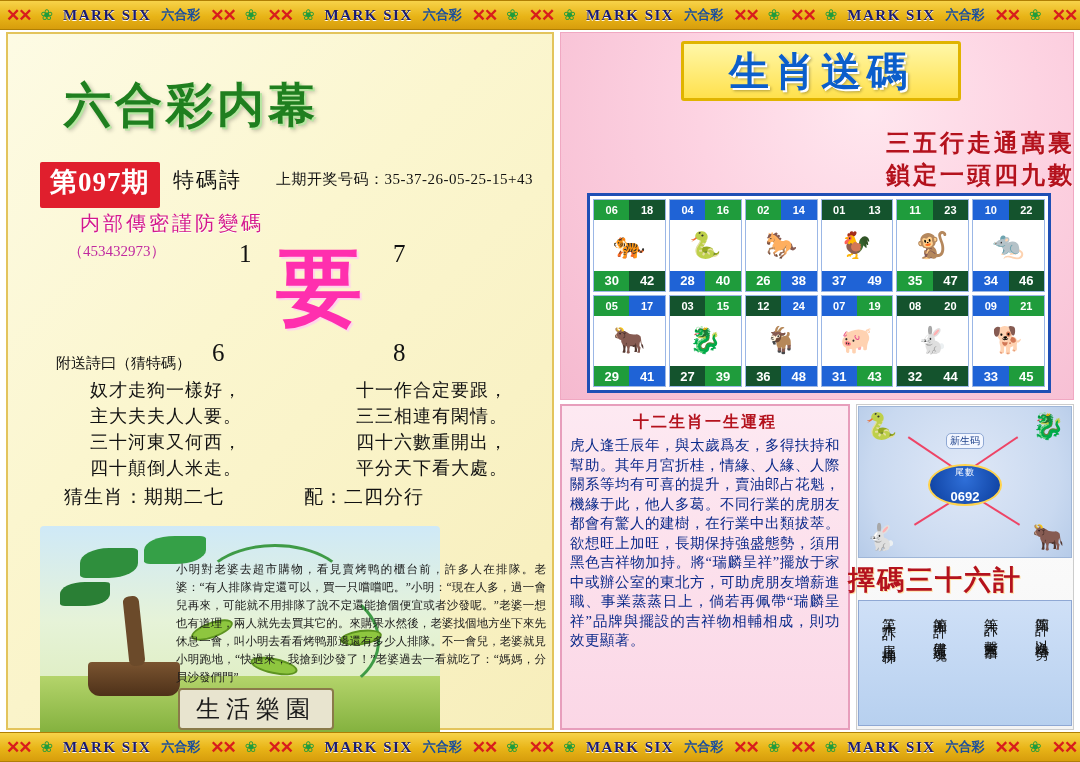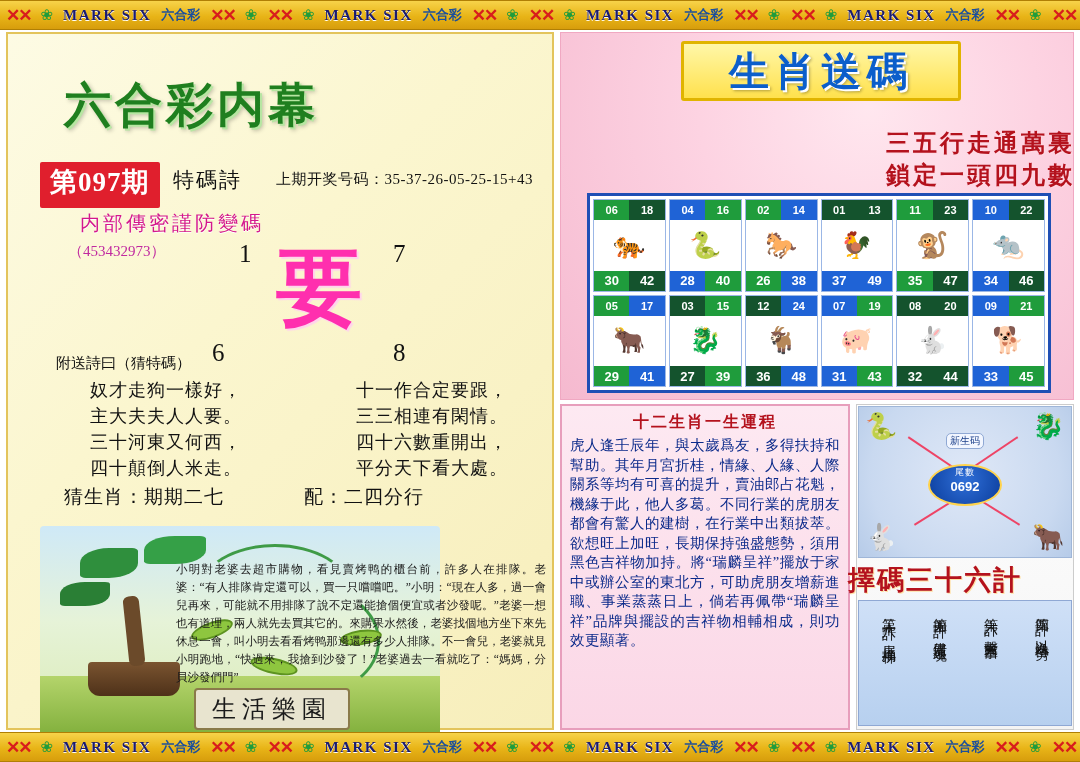--- a/index.html
+++ b/index.html
@@ -127,21 +127,21 @@
   }
   .illus .vine {
     position: absolute; border: 3px solid #3f9b46; border-radius: 50%;
     border-color: #3f9b46 transparent transparent transparent;
   }
   .illus .pod {
     position: absolute; background: #8ec63f; border-radius: 50%;
     border: 2px solid #5d9320;
   }
   .illus-caption {
-    position: absolute; left: 154px; bottom: 8px;
+    position: absolute; left: 138px; bottom: 8px;
     background: #e8e4cf; border: 2px solid #8a7a4a; border-radius: 4px;
     padding: 3px 16px;
     font-family: "Liberation Serif", serif; font-size: 24px; letter-spacing: 6px;
     color: #1a1a1a;
   }
   .story {
     position: absolute; left: 168px; top: 526px; width: 370px; height: 186px;
     font-family: "Liberation Serif", serif; font-size: 11.5px; line-height: 18px;
     color: #1a1a1a; text-align: justify;
   }
@@ -223,21 +223,21 @@
   .snake-box {
     position: absolute; left: 858px; top: 406px; width: 214px; height: 152px;
     background: radial-gradient(circle at 50% 45%, #dfe8f7 0%, #c9d9f0 70%, #b6cbe8 100%);
     border: 1px solid #9fb6d8; overflow: hidden;
   }
   .oval-badge {
     position: absolute; left: 50%; top: 52%; transform: translate(-50%,-50%);
     width: 74px; height: 42px; border-radius: 50%;
     background: radial-gradient(circle at 50% 35%, #2f6fd8, #0b3d9c);
     border: 2px solid #ffd34d;
-    display: flex; flex-direction: column; align-items: center; justify-content: flex-start;
+    display: flex; flex-direction: column; align-items: center; justify-content: space-between;
     color: #fff; font-family: "Liberation Sans", sans-serif;
   }
   .oval-badge .lab { font-size: 9px; letter-spacing: 1px; }
   .oval-badge .val { font-size: 13px; font-weight: bold; }
   .tiny-tag {
     position: absolute; left: 50%; top: 26px; transform: translateX(-50%);
     font-size: 10px; color: #1b3f8a; background: #f2f6ff;
     border: 1px solid #8fa8d4; border-radius: 5px; padding: 0 3px;
     font-family: "Liberation Sans", sans-serif;
   }

